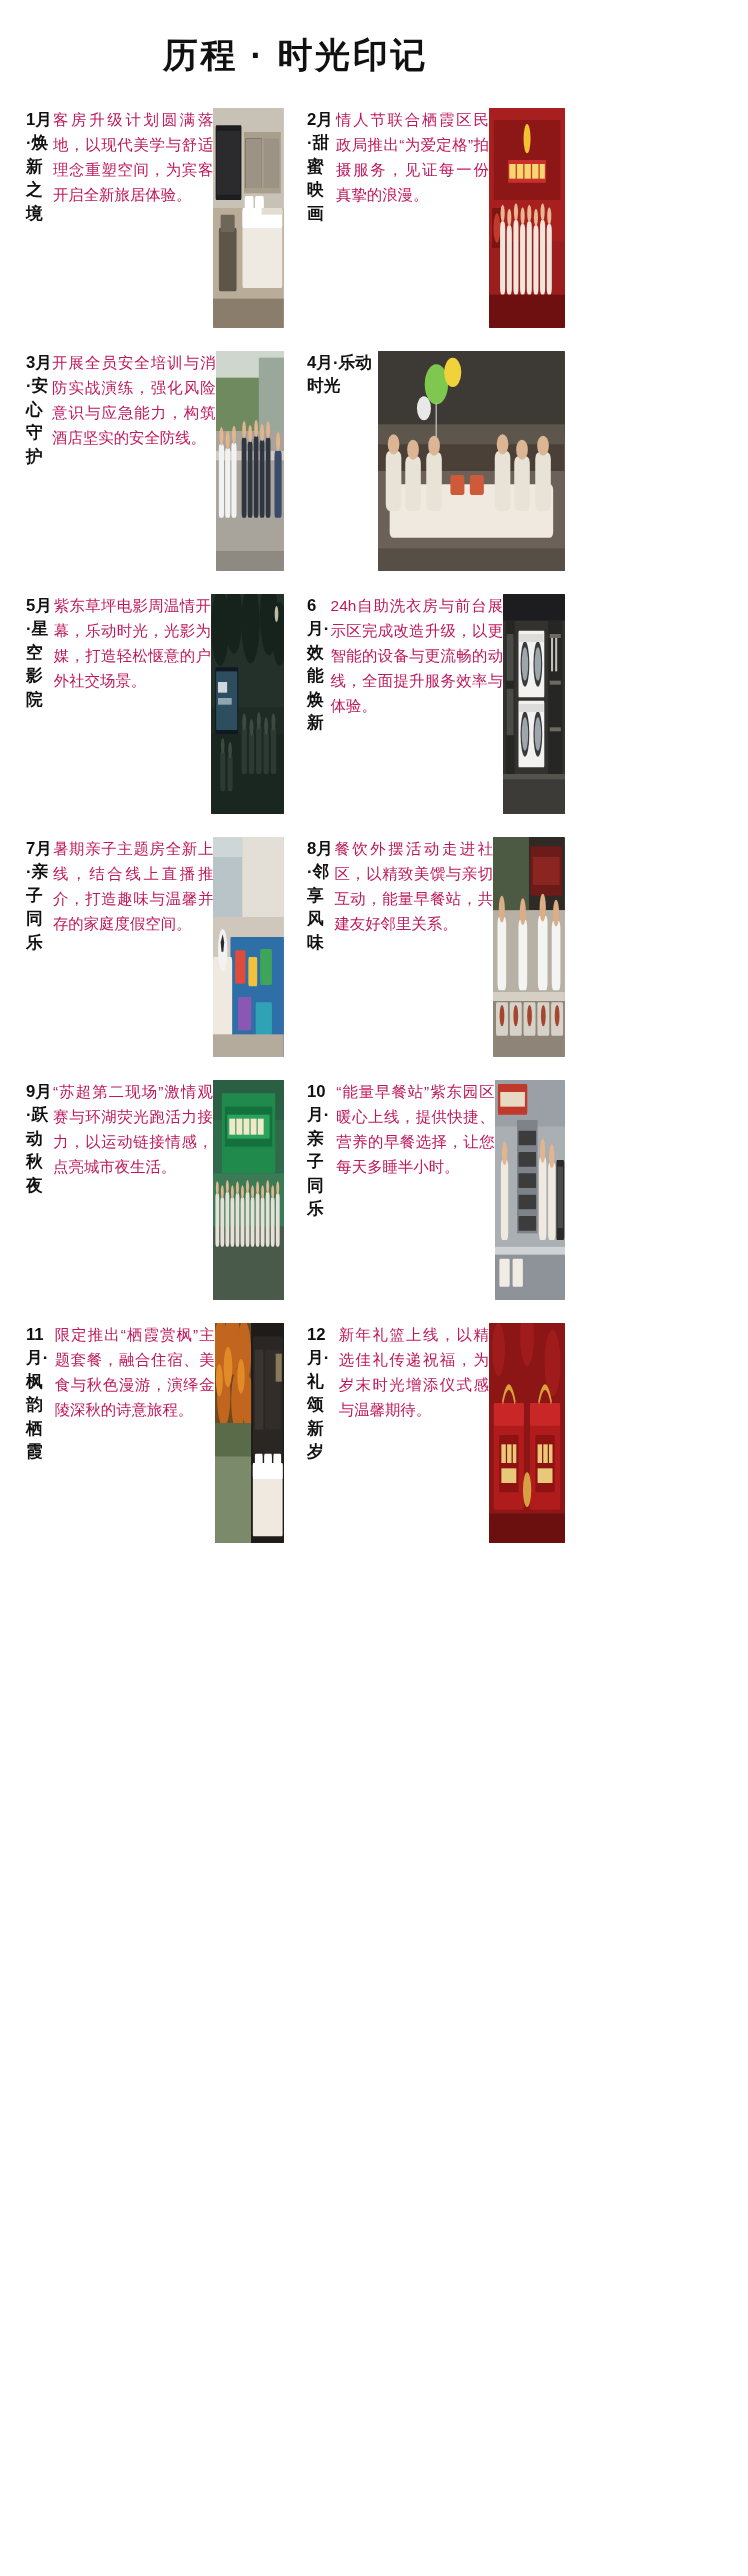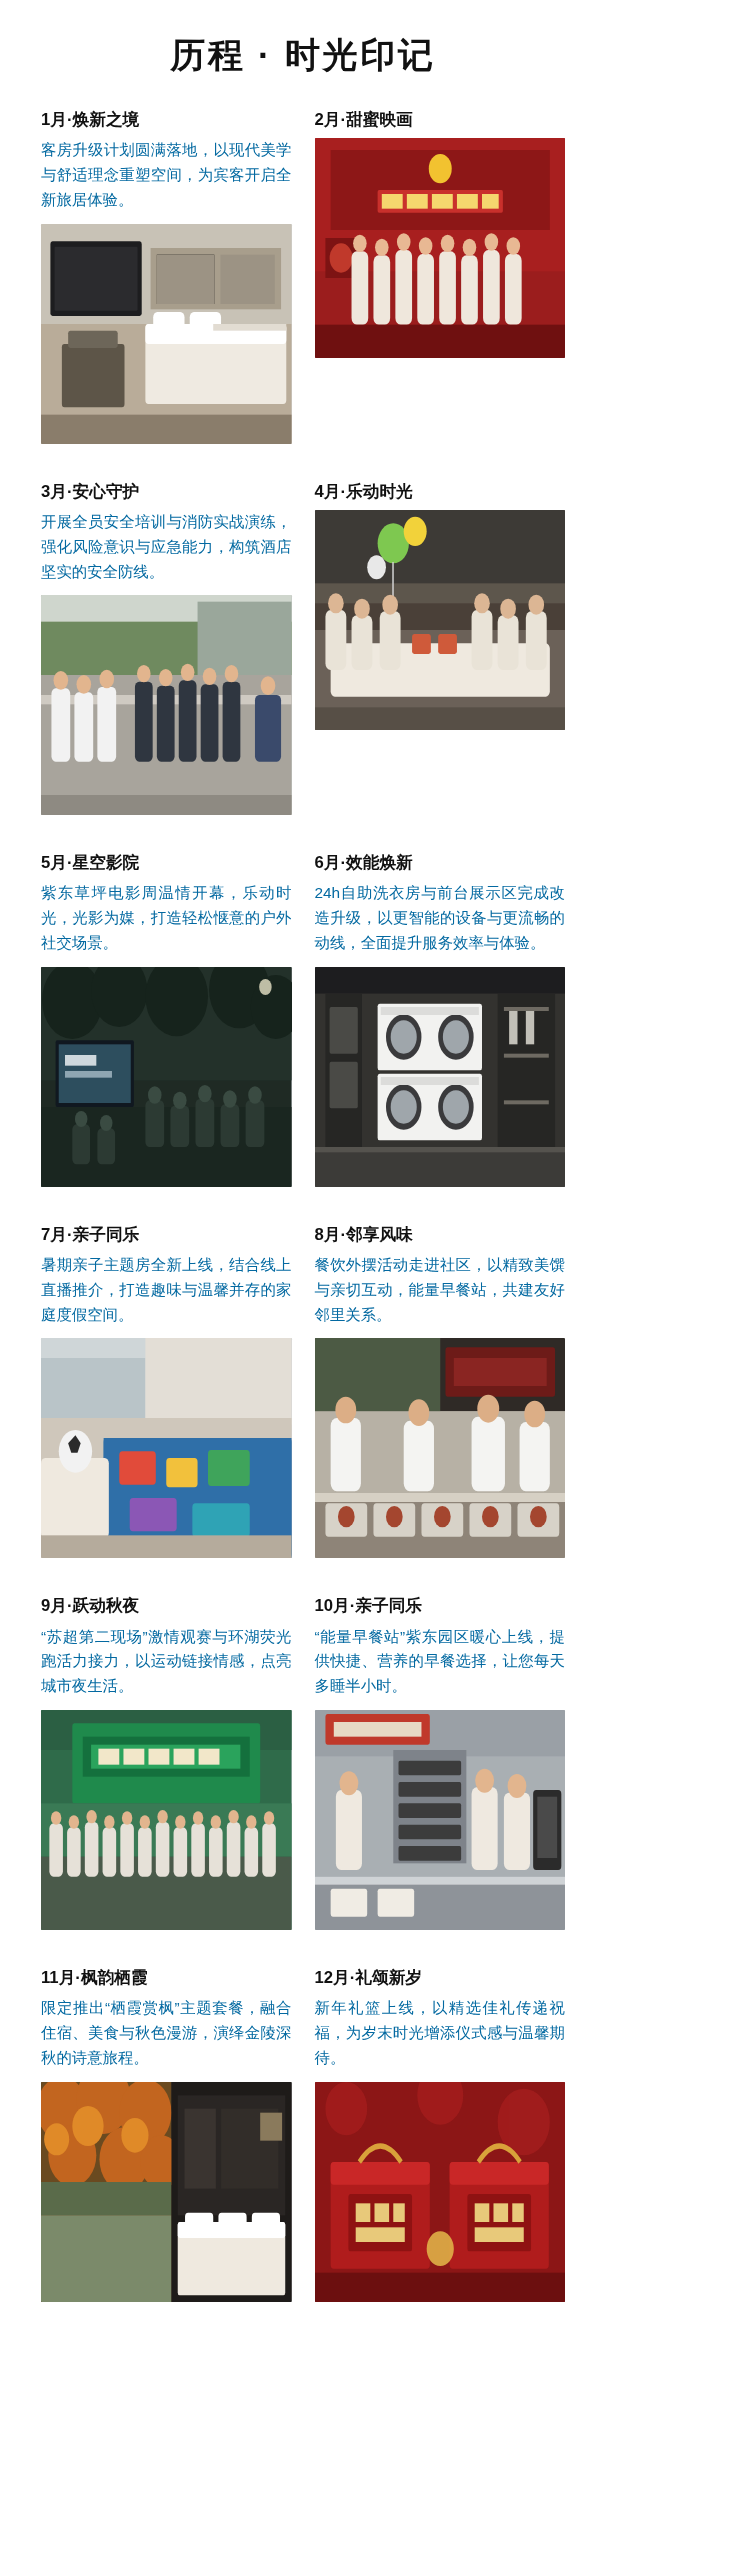--- a/index.html
+++ b/index.html
@@ -8,53 +8,53 @@
     padding: 0;
     background: #ffffff;
   }
   body {
     width: 748px;
     font-family: "Liberation Sans", "DejaVu Sans", sans-serif;
     color: #1a1a1a;
   }
   .page {
     width: 600px;
-    padding: 0 35px 40px 41px;
+    padding: 0 35px 40px 26px;
   }
   .page-title {
     text-align: center;
     font-size: 35px;
     font-weight: bold;
     letter-spacing: 2.7px;
     color: #111111;
     padding: 32px 0 29px 0;
     font-family: "Liberation Sans", "DejaVu Sans", sans-serif;
   }
   .grid {
     display: grid;
     grid-template-columns: 1fr 1fr;
     column-gap: 23px;
     row-gap: 0px;
   }
   .cell {
     display: flex;
-    flex-direction: column;
-    margin-bottom: 36px;
+    flex-direction: row;
+    margin-bottom: 23px;
   }
   .cell-title {
     font-size: 16.7px;
     font-weight: bold;
     color: #111111;
     line-height: 1.4;
     margin-bottom: 6.7px;
   }
   .cell-desc {
     font-size: 15.4px;
     line-height: 1.62;
-    color: #0369a1;
+    color: #be185d;
     margin-bottom: 10.7px;
     text-align: justify;
   }
   .photo {
     width: 100%;
     height: 220px;
     border-radius: 1.3px;
     overflow: hidden;
     position: relative;
     background: #cfd3d6;
@@ -91,20 +91,21 @@
           <rect x="40" y="180" width="120" height="95" rx="5" fill="#5d5548"></rect>
           <rect x="52" y="160" width="95" height="26" rx="4" fill="#6d6659"></rect>
           <rect x="0" y="286" width="480" height="44" fill="#8a7d6b"></rect>
           <rect x="330" y="150" width="140" height="10" fill="#e2dcd2"></rect>
         </svg>
       </div>
     </div>
 
     <div class="cell">
       <div class="cell-title">2月·甜蜜映画</div>
+      <div class="cell-desc">情人节联合栖霞区民政局推出“为爱定格”拍摄服务，见证每一份真挚的浪漫。</div>
       <div class="photo">
         <svg viewBox="0 0 480 330" preserveAspectRatio="none" role="img">
           <rect width="480" height="330" fill="#9b1d1d"></rect>
           <rect x="0" y="0" width="480" height="200" fill="#a81f1f"></rect>
           <rect x="30" y="18" width="420" height="120" fill="#8d1717"></rect>
           <circle cx="240" cy="46" r="22" fill="#f2c230"></circle>
           <rect x="120" y="78" width="240" height="34" rx="3" fill="#c9302c"></rect>
           <rect x="128" y="84" width="40" height="22" fill="#f5d76e"></rect>
           <rect x="176" y="84" width="40" height="22" fill="#f5d76e"></rect>
           <rect x="224" y="84" width="40" height="22" fill="#f5d76e"></rect>

